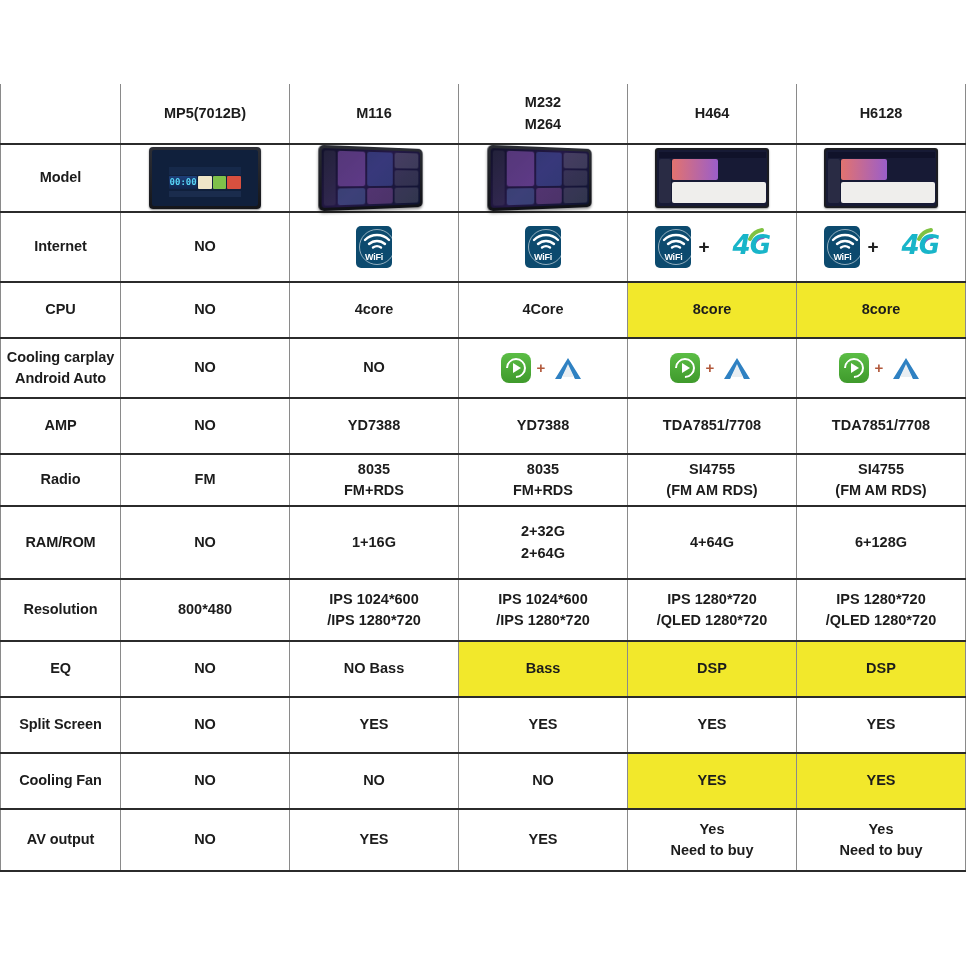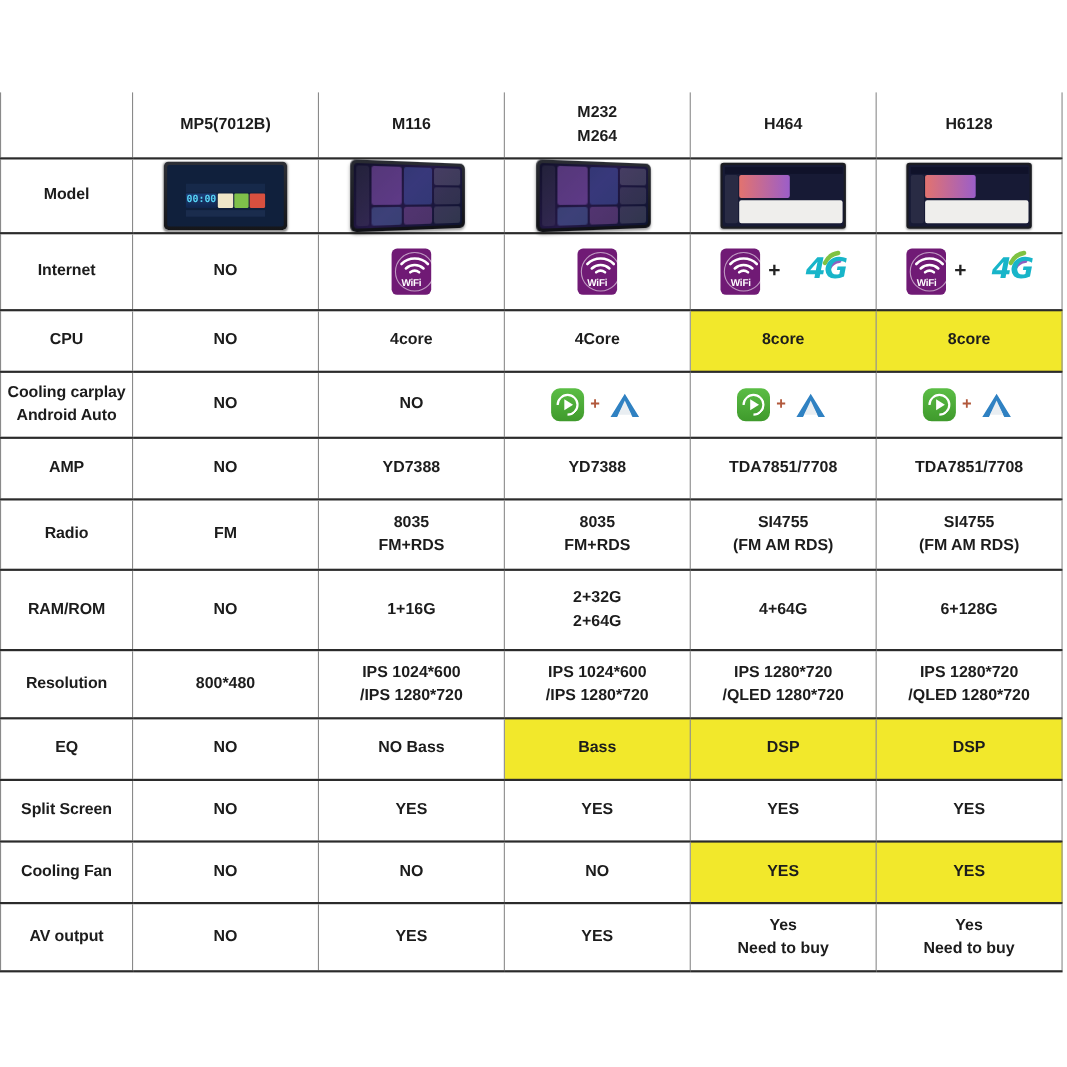--- a/index.html
+++ b/index.html
@@ -77,21 +77,21 @@
     background: #f2e82b;
     border-top-color: #6e6a12;
     border-bottom-color: #6e6a12;
   }
 
   tr.r-model   { height: 68px; margin-top: 20px; }
   tr.r-internet{ height: 70px; }
   tr.r-cpu     { height: 56px; }
   tr.r-carplay { height: 60px; }
   tr.r-amp     { height: 56px; }
-  tr.r-radio   { height: 64px; }
+  tr.r-radio   { height: 52px; }
   tr.r-ram     { height: 73px; }
   tr.r-res     { height: 62px; }
   tr.r-eq      { height: 56px; }
   tr.r-split   { height: 56px; }
   tr.r-fan     { height: 56px; }
   tr.r-av      { height: 62px; margin-left: 16px; }
 
   .twoline { display: block; }
   .twoline span { display: block; }
 
@@ -188,21 +188,21 @@
   }
   .h-status { grid-column: 1 / -1; background: #10122a; }
   .h-rail { grid-row: span 2; background: rgba(255,255,255,.08); border-radius: 2px; }
   .h-card { background: #efeeec; border-radius: 2px; grid-column: span 2; }
   .h-ti { border-radius: 2px; }
 
   
   .wifi-badge {
     display: inline-block;
     width: 36px; height: 42px;
-    background: #701a75;
+    background: #0c4a6e;
     border-radius: 5px;
     position: relative;
     vertical-align: middle;
   }
   .wifi-badge .ring {
     position: absolute;
     left: 3px; top: 3px;
     width: 36px; height: 36px;
     border-radius: 50%;
     border: 1.5px solid rgba(255,255,255,.55);

